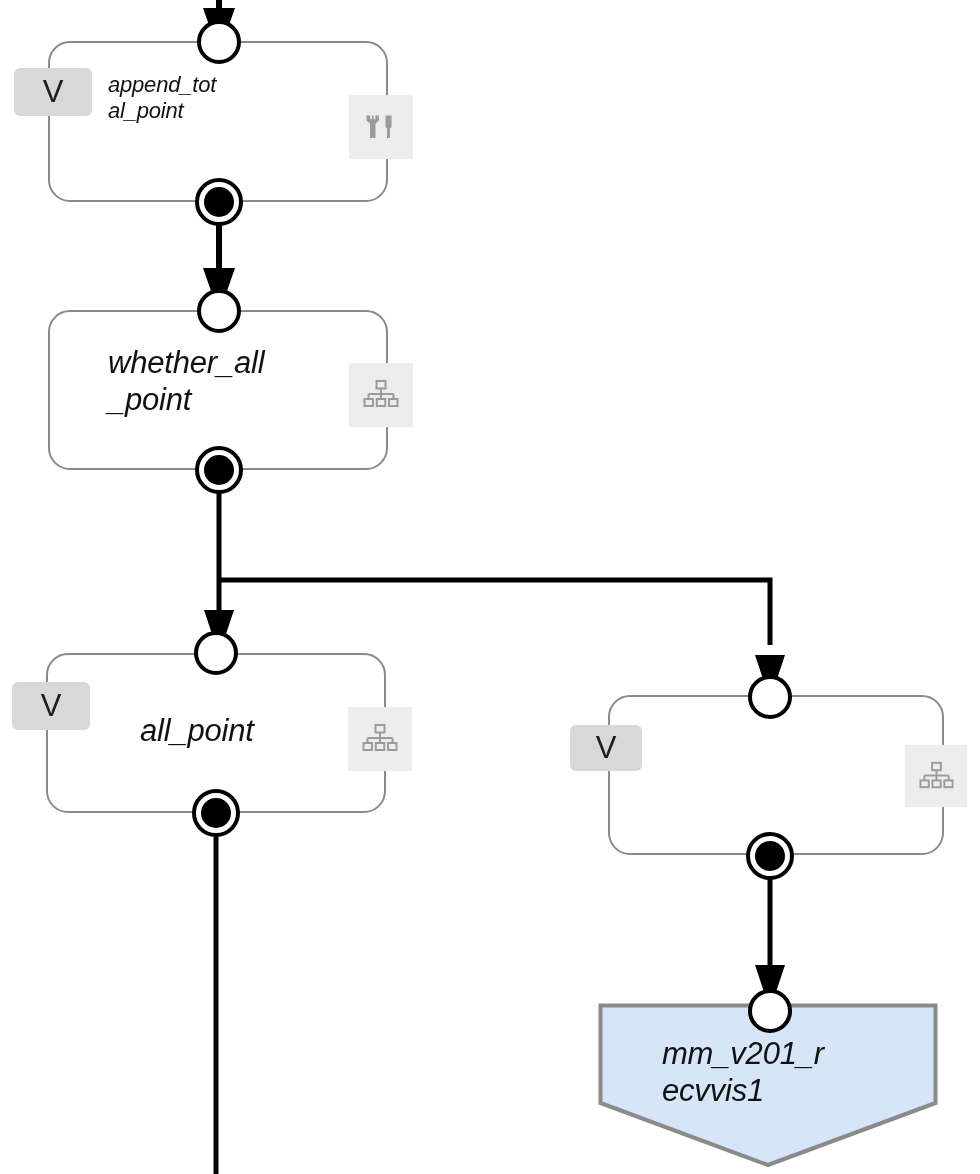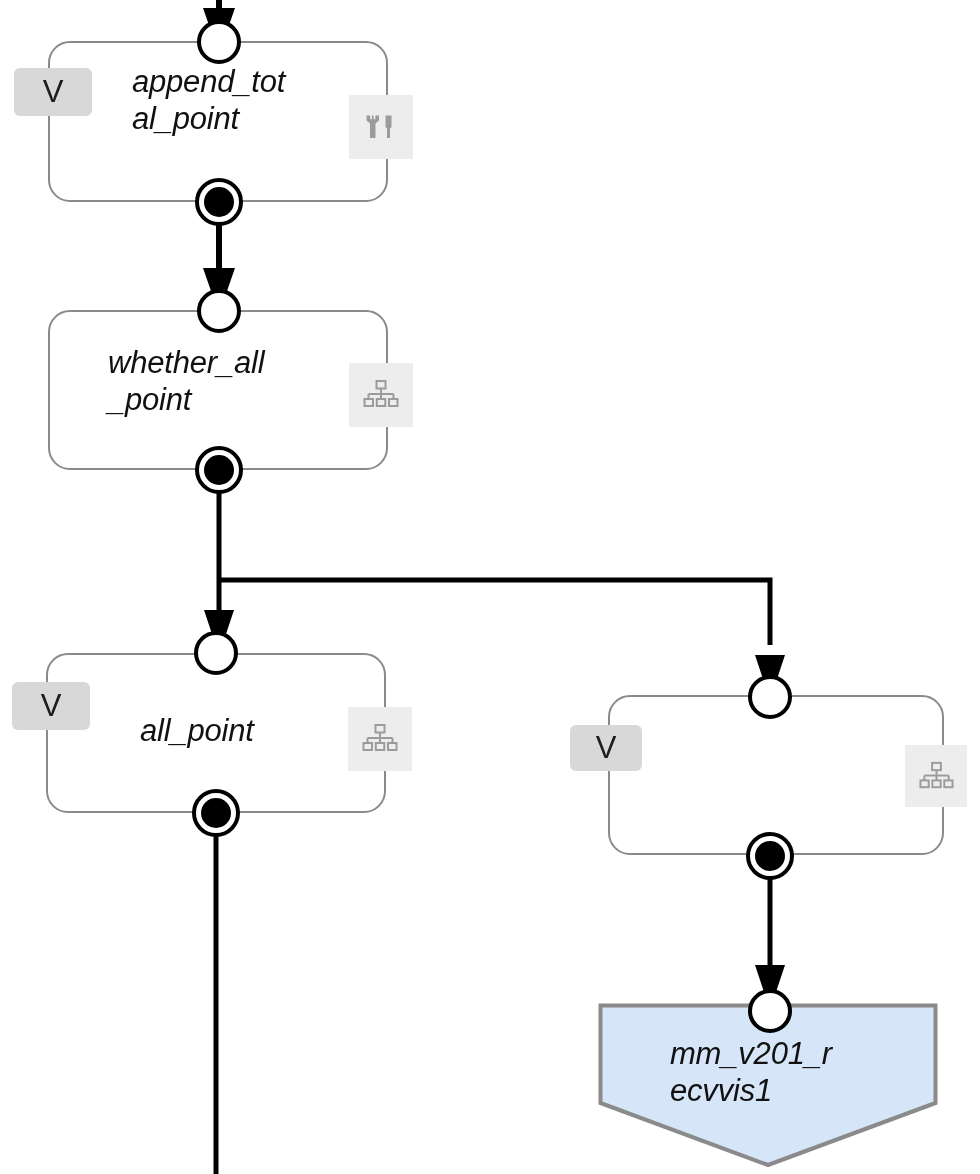--- a/index.html
+++ b/index.html
@@ -121,21 +121,21 @@
 
     <g>
       <line x1="216" y1="812" x2="216" y2="1180" stroke="#000000" stroke-width="5"></line>
     </g>
   </svg>
 
   <div class="node" style="left:48px; top:41px; width:340px; height:161px;"></div>
 
   <div class="badge-v" style="left:14px; top:68px; width:78px; height:48px;">V</div>
 
-  <div class="node-label" style="left:108px; top:64px; width:240px; font-size:31px;margin-left:24px;">append_tot
+  <div class="node-label" style="left:108px; top:72px; width:240px; font-size:22px;">append_tot
 al_point</div>
 
   <div class="icon-box" style="left:349px; top:95px; width:64px; height:64px;">
     <svg width="40" height="40" viewBox="0 0 40 40" xmlns="http://www.w3.org/2000/svg">
 
       <path d="M5.5,8.5 L5.5,13.5 L9,16.5 L9,31 L14.5,31 L14.5,16.5 L18,13.5 L18,8.5 L14.4,8.5 L14.4,12.2 L12.6,12.2 L12.6,8.5 L10.9,8.5 L10.9,12.2 L9.1,12.2 L9.1,8.5 z" fill="#9b9b9b"></path>
 
       <path d="M24.5,8.5 L30.5,8.5 L30.5,20 L29,21.5 L29,31 L26,31 L26,21.5 L24.5,20 z" fill="#9b9b9b"></path>
     </svg>
   </div>
@@ -249,21 +249,21 @@
       <circle cx="27" cy="27" r="15" fill="#000000"></circle>
     </svg>
   </div>
 
   <div class="pentagon" style="left:598px; top:1003px; width:340px; height:165px;">
     <svg width="340" height="165" viewBox="0 0 340 165" xmlns="http://www.w3.org/2000/svg">
       <path d="M2.5,2.5 L337.5,2.5 L337.5,100 L170,162 L2.5,100 z" fill="#d6e6f8" stroke="#8a8a8a" stroke-width="4"></path>
     </svg>
   </div>
 
-  <div class="pentagon-label" style="left:662px; top:1036px; width:260px; font-size:31px;margin-left:8px;">mm_v201_r
+  <div class="pentagon-label" style="left:662px; top:1036px; width:260px; font-size:31px;">mm_v201_r
 ecvvis1</div>
 
   <div class="port" style="left:747px; top:988px; width:46px; height:46px;">
     <svg width="46" height="46" viewBox="0 0 46 46" xmlns="http://www.w3.org/2000/svg">
       <circle cx="23" cy="23" r="20" fill="#ffffff" stroke="#000000" stroke-width="4"></circle>
     </svg>
   </div>
 
 </div>
 

